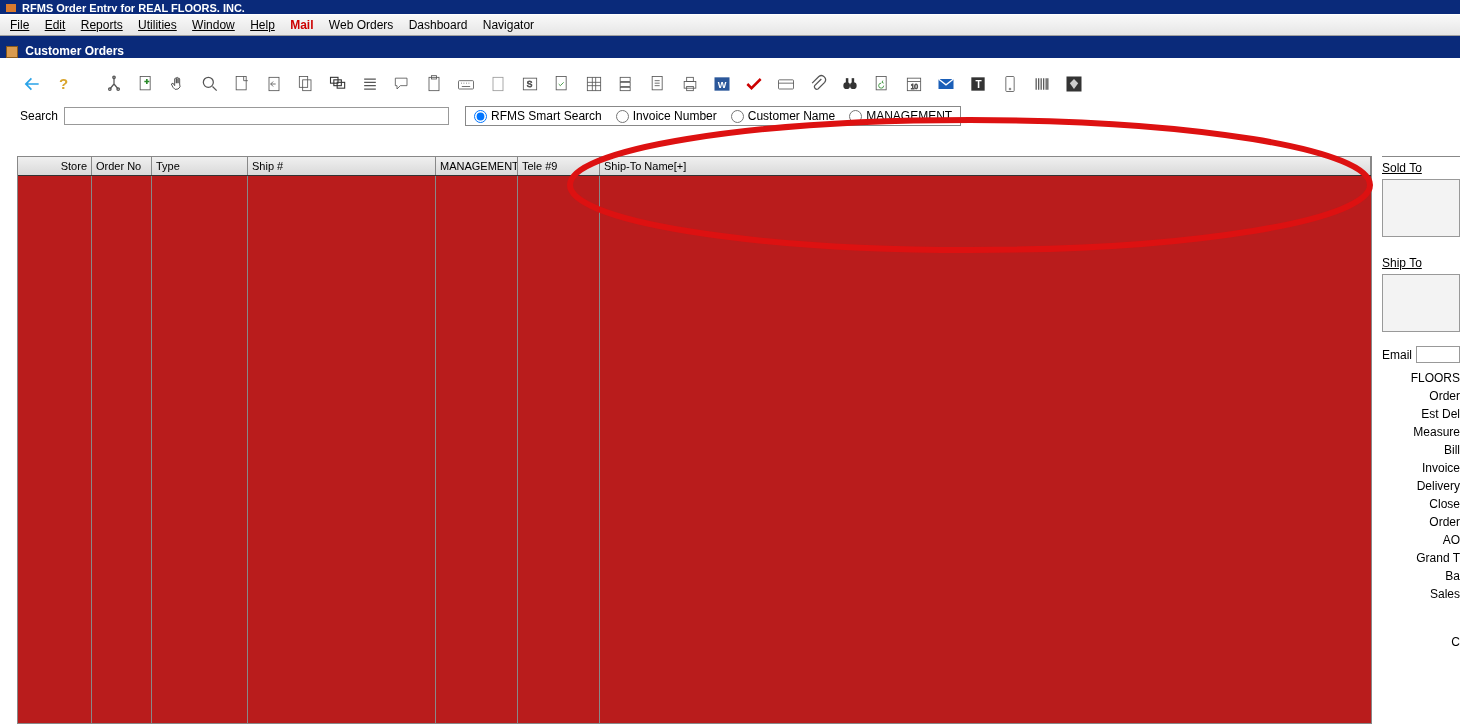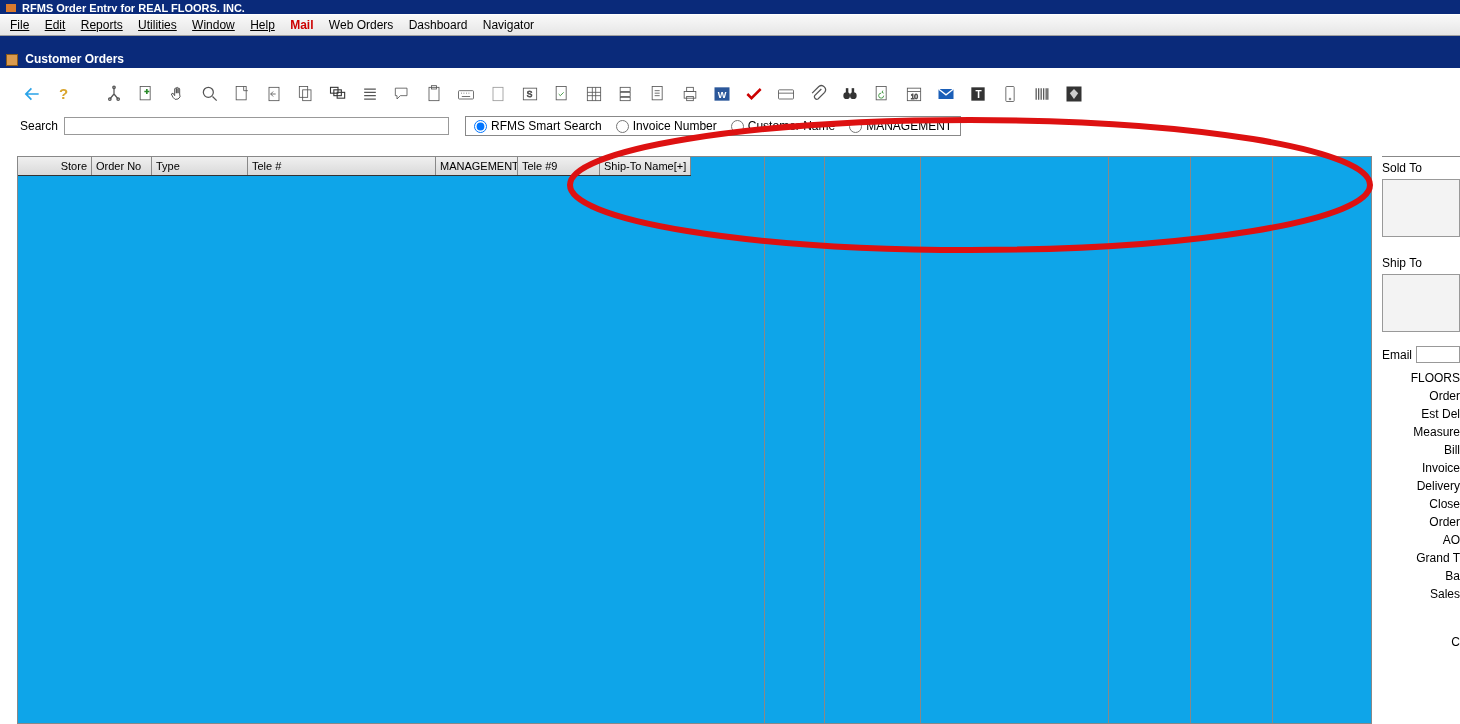--- a/index.html
+++ b/index.html
@@ -6,45 +6,45 @@
   body { font-family: "Segoe UI", Tahoma, sans-serif; font-size: 12px; background: #fff; overflow: hidden; width: 1460px; height: 724px; position: relative; }
   
   .title-bar { background: #0a2a7a; color: #fff; padding: 2px 6px; height: 14px; font-weight: bold; font-size: 11px; border-bottom: 2px solid #0a2a7a; overflow: hidden;}
   .title-icon { display:inline-block; width:10px; height:10px; background:#d97a2e; margin-right:3px; vertical-align: middle;}
   
   .menu-bar { background: linear-gradient(#f9f9f9,#e6e6e6); border-top: 1px solid #fff; border-bottom: 1px solid #a0a0a0; padding: 2px 4px; font-size: 12px;}
   .menu-item { display:inline-block; padding: 1px 6px; cursor: default; }
   .menu-item span.u { text-decoration: underline; }
   .menu-mail { color: #c00; font-weight: bold; }
   
-  .sub-title-bar { background: #0a2a7a; color:#fff; padding: 16px 6px; font-weight: bold; font-size:12px; height: 22px;}
+  .sub-title-bar { background: #0a2a7a; color:#fff; padding: 8px 6px; font-weight: bold; font-size:12px; height: 22px;}
   .sub-title-bar .title-icon2 { display:inline-block; width:12px; height:12px; background:#d99a4e; border:1px solid #8a5a1a; margin-right:4px; vertical-align: middle;}
   
   .toolbar { padding: 14px 20px 8px 20px; display:flex; gap: 8px; align-items:center; }
   .tbtn { width: 24px; height: 24px; display:flex; align-items:center; justify-content:center; cursor: default; color:#444; }
   .tbtn svg { width: 20px; height: 20px; }
   
   .search-row { padding: 2px 20px 6px 20px; display:flex; align-items:center; gap:6px;}
   .search-label { font-size:12px; }
   .search-input { width: 385px; height: 18px; border:1px solid #999; font-size:12px; padding:0 2px;}
   
   .radio-box { border:1px solid #888; padding: 2px 8px; display:flex; gap: 14px; align-items:center; background:#fff; margin-left: 10px;}
   .radio-opt { display:flex; align-items:center; gap:4px; font-size:12px;}
   .radio-opt input { margin:0; }
   
   .main-area { position: absolute; top: 156px; left: 17px; right: 0; bottom: 0; display:flex; }
   
-  .grid { border:1px solid #888; flex: 0 0 1355px; height: 100%; background:#0ea5e9; display:flex; flex-direction:row;}
+  .grid { border:1px solid #888; flex: 0 0 1355px; height: 100%; background:#b91c1c; display:flex; flex-direction:column;}
   .grid-header { display:flex; background: linear-gradient(#f0f0f0,#d9d9d9); border-bottom:1px solid #333; height: 19px;}
   .grid-header .gh { border-right:1px solid #888; padding: 1px 4px; font-size:11px; overflow:hidden; white-space:nowrap; display:flex; align-items:center;}
   .grid-body { flex:1; display:flex; overflow:hidden;}
   .grid-body .col { border-right:1px solid #888; height:100%;}
   
   .side-panel { flex:1; margin-left: 10px; font-size:12px; position:relative;}
-  .sp-label { font-weight:normal; padding: 2px 0;}
+  .sp-label { font-weight:normal; padding: 2px 0; text-decoration: underline;}
   .sp-box { border:1px solid #999; background:#f3f3f3; height: 58px; width: 78px; margin-top:2px;}
   .sp-fields { margin-top: 6px; text-align:right; padding-right:0;}
   .sp-field { padding:2px 0; }
   .sp-email-row { display:flex; align-items:center; gap:4px;}
   .sp-email-inp { border:1px solid #999; height:17px; width: 44px;}
   
   .annotation { position:absolute; pointer-events:none; }
   .annotation svg { overflow: visible; }
   
 </style>
@@ -298,21 +298,21 @@
       </label>
   </div>
 </div>
 
 <div class="main-area">
   <div class="grid">
     <div class="grid-header">
       <div class="gh" style="width:74px; justify-content:flex-end;">Store</div>
       <div class="gh" style="width:60px">Order No</div>
       <div class="gh" style="width:96px">Type</div>
-      <div class="gh" style="width:188px">Tele #</div>
+      <div class="gh" style="width:188px">Ship #</div>
       <div class="gh" style="width:82px">MANAGEMENT</div>
       <div class="gh" style="width:82px">Tele #9</div>
       <div class="gh" style="flex:1">Ship-To Name[+]</div>
     </div>
     <div class="grid-body">
       <div class="col" style="width:74px"></div>
       <div class="col" style="width:60px"></div>
       <div class="col" style="width:96px"></div>
       <div class="col" style="width:188px"></div>
       <div class="col" style="width:82px"></div>

